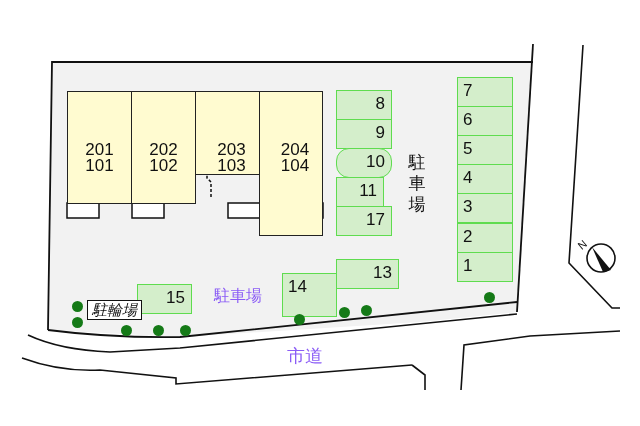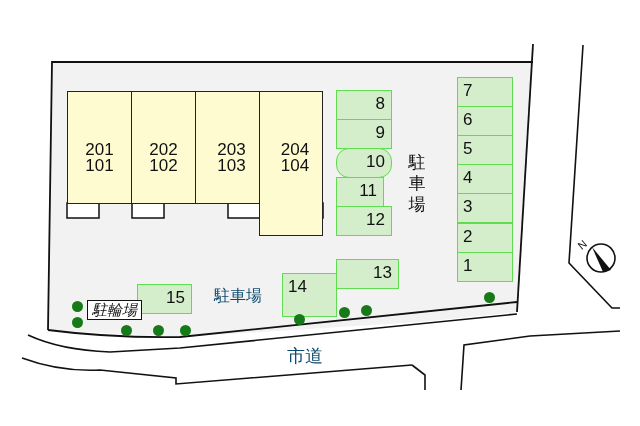--- a/index.html
+++ b/index.html
@@ -6,21 +6,21 @@
   body { width: 640px; height: 426px; position: relative; overflow: hidden;
          font-family: "Liberation Sans", "DejaVu Sans", sans-serif; }
   svg.base { position: absolute; left: 0; top: 0; }
   .unit { position: absolute; background: #fffbd0; border: 1.5px solid #222; box-sizing: border-box; }
   .unit-label { position: absolute; left: 0; right: 0; top: 50px; text-align: center;
                 font-size: 17px; line-height: 16px; color: #111; }
   .slot { position: absolute; background: #d4eecb; border: 1.5px solid #5fdc4f; box-sizing: border-box;
           font-size: 17px; color: #111; line-height: 26px; }
   .slot.r { text-align: right; padding-right: 6px; }
   .slot.l { text-align: left; padding-left: 5px; }
-  .label { position: absolute; color: #0c4a6e; font-size: 16px; }
+  .label { position: absolute; color: #8b5cf6; font-size: 16px; }
   .vlabel { position: absolute; color: #111; font-size: 17px; width: 20px; line-height: 21px; text-align: center; }
   .bike { position: absolute; border: 1.5px solid #111; background: #fff; font-size: 15px; padding: 0 4px; line-height: 18px; color: #111; }
   .tree { position: absolute; width: 11px; height: 11px; border-radius: 50%; background: #157a17; }
 </style>
 </head>
 <body>
 
 <svg class="base" width="640" height="426">
 
   <path d="M52,62 L533,62 L517,302 L517,312 L420,322 L180,337 L48,330 Z" fill="#f2f2f2" stroke="none"></path>
@@ -57,40 +57,40 @@
         <div>201</div>
         <div>101</div>
       </div>
   </div>
   <div class="unit" style="left:131px;top:91px;width:65px;height:113px;">
     <div class="unit-label">
         <div>202</div>
         <div>102</div>
       </div>
   </div>
-  <div class="unit" style="left:195px;top:91px;width:65px;height:113px;">
+  <div class="unit" style="left:195px;top:91px;width:65px;height:84px;">
     <div class="unit-label" style="left:8px">
         <div>203</div>
         <div>103</div>
       </div>
   </div>
   <div class="unit" style="left:259px;top:91px;width:64px;height:145px;">
     <div class="unit-label" style="left:8px">
         <div>204</div>
         <div>104</div>
       </div>
   </div>
 </div>
 
 <div>
   <div class="slot r" style="left:336px;top:90px;width:56px;height:30px;">8</div>
   <div class="slot r" style="left:336px;top:119px;width:56px;height:30px;">9</div>
   <div class="slot r" style="left:336px;top:148px;width:56px;height:30px;border-radius:13px;">10</div>
   <div class="slot r" style="left:336px;top:177px;width:48px;height:30px;">11</div>
-  <div class="slot r" style="left:336px;top:206px;width:56px;height:30px;">12</div>
+  <div class="slot r" style="left:336px;top:206px;width:56px;height:30px;">17</div>
 </div>
 
 <div class="vlabel" style="left:407px;top:152px;">
   <div>駐</div>
   <div>車</div>
   <div>場</div>
 </div>
 
 <div>
   <div class="slot l" style="left:457px;top:77px;width:56px;height:30px;">7</div>

